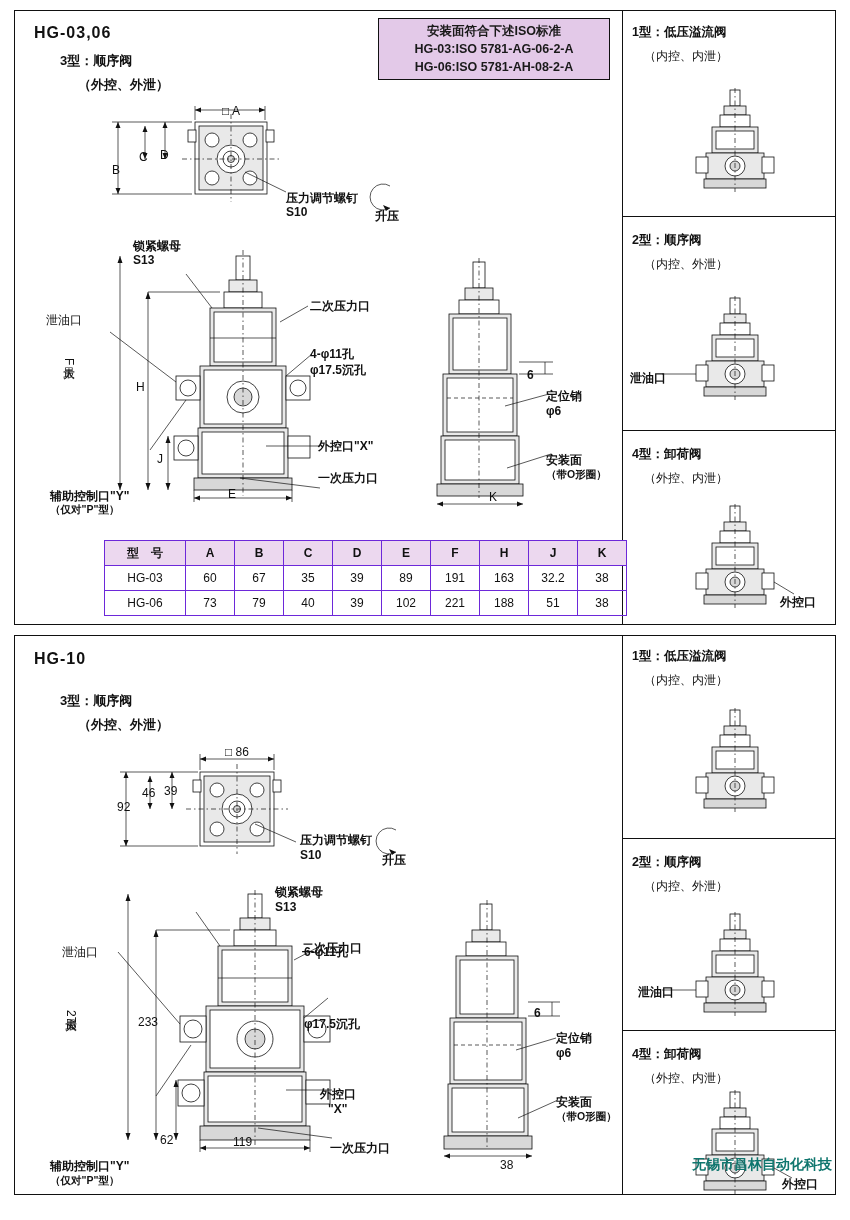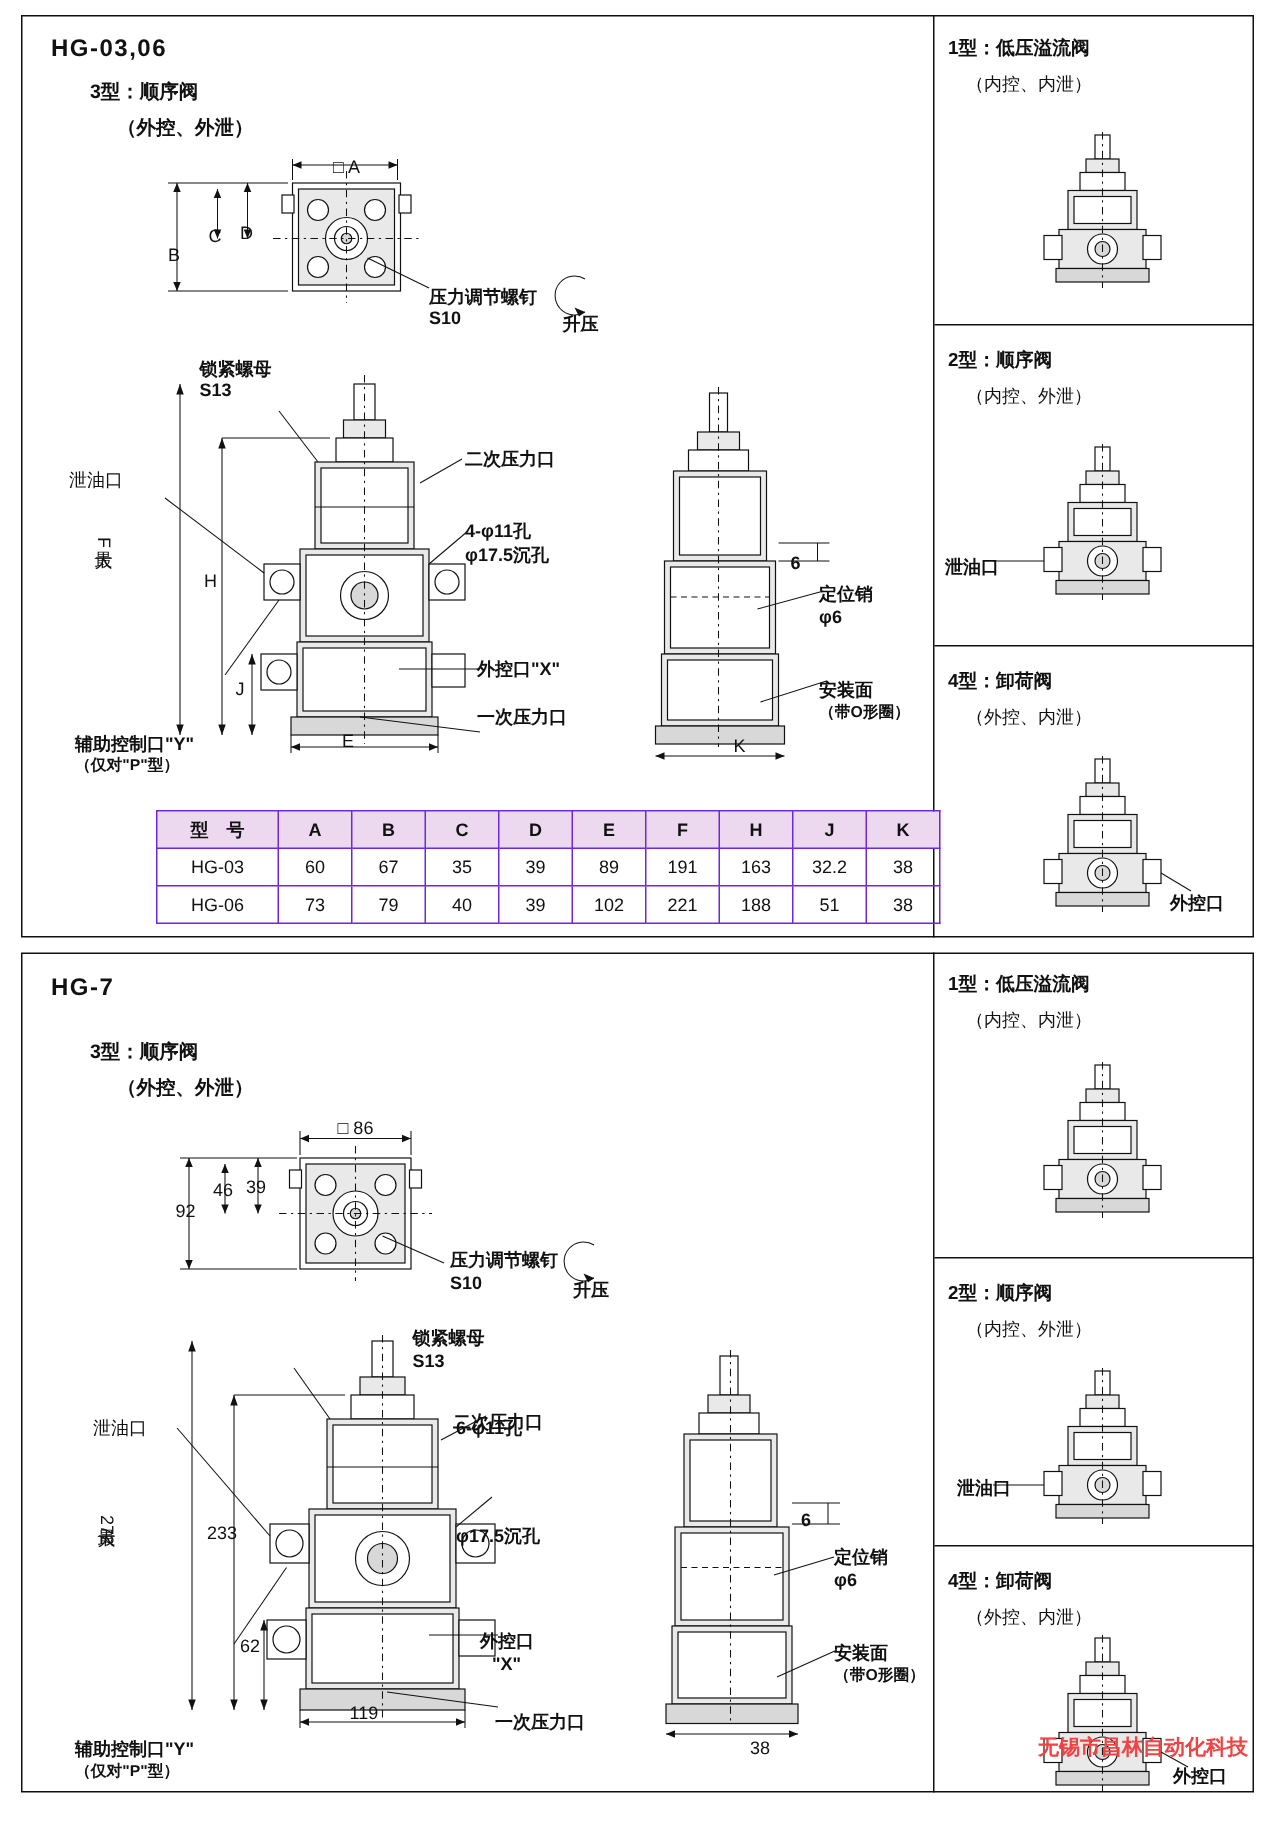--- a/index.html
+++ b/index.html
@@ -68,21 +68,21 @@
   #wm-cn{
     left:40px;top:1020px;font-size:84px;font-weight:bold;color:#aac2e4;opacity:.8;
     letter-spacing:4px;
   }
   #wm-swirl{
     left:30px;top:760px;width:330px;height:260px;
     background:radial-gradient(circle at 40% 40%, rgba(175,200,232,.55) 0 38%, rgba(175,200,232,0) 62%);
     border-radius:50%;
   }
   .footer{
-    position:absolute;right:18px;bottom:6px;font-size:14px;font-weight:bold;color:#ef4444;
+    position:absolute;right:18px;bottom:6px;font-size:14px;font-weight:bold;color:#0f766e;
   }
 
   
   svg{position:absolute;overflow:visible;}
   .ln-t{stroke:#111;stroke-width:.7;fill:none;}
   .ln-d{stroke:#111;stroke-width:.7;fill:none;stroke-dasharray:5 3 1.5 3;}
   .ln-h{stroke:#111;stroke-width:.7;fill:none;stroke-dasharray:4 3;}
   .fillg{fill:#e9e9e9;stroke:#111;stroke-width:.8;}
   .fillw{fill:#ffffff;stroke:#111;stroke-width:.8;}
   .fillgr{fill:#d8d8d8;stroke:#111;stroke-width:.8;}
@@ -99,20 +99,25 @@
   <div class="wm wm-text" id="wm-cn">昌林自动化</div>
 
   <div class="panel" id="panel-top"></div>
 
   <div class="vdiv" style="left:622px;top:10px;height:615px;"></div>
 
   <div class="model-title" style="left:34px;top:24px;">HG-03,06</div>
   <div class="lbl b" style="left:60px;top:52px;font-size:13px;">3型：顺序阀</div>
   <div class="lbl b" style="left:78px;top:76px;font-size:13px;">（外控、外泄）</div>
 
+  <div class="iso-box" style="left:378px;top:18px;width:232px;">
+    <div>安装面符合下述ISO标准</div>
+    <div>HG-03:ISO 5781-AG-06-2-A</div>
+    <div>HG-06:ISO 5781-AH-08-2-A</div>
+  </div>
 
   <svg style="left:100px;top:100px;" width="220" height="110">
 
     <line class="ln-t" x1="95" y1="20" x2="95" y2="6"></line>
     <line class="ln-t" x1="165" y1="20" x2="165" y2="6"></line>
     <line class="ln-t" x1="95" y1="10" x2="165" y2="10"></line>
     <polygon points="95,10 101,7.5 101,12.5" fill="#111"></polygon>
     <polygon points="165,10 159,7.5 159,12.5" fill="#111"></polygon>
 
     <rect class="fillw" x="95" y="22" width="72" height="72"></rect>
@@ -360,21 +365,21 @@
     <rect class="fillw" x="72" y="69" width="12" height="16"></rect>
     <rect class="fillgr" x="14" y="91" width="62" height="9"></rect>
     <line class="ln-d" x1="45" y1="0" x2="45" y2="104"></line>
     <line class="ln-t" x1="84" y1="78" x2="104" y2="90"></line>
   </svg>
   <div class="lbl b" style="left:780px;top:594px;">外控口</div>
 
   <div class="panel" id="panel-bottom"></div>
   <div class="vdiv" style="left:622px;top:635px;height:560px;"></div>
 
-  <div class="model-title" style="left:34px;top:650px;">HG-7</div>
+  <div class="model-title" style="left:34px;top:650px;">HG-10</div>
   <div class="lbl b" style="left:60px;top:692px;font-size:13px;">3型：顺序阀</div>
   <div class="lbl b" style="left:78px;top:716px;font-size:13px;">（外控、外泄）</div>
 
 
   <svg style="left:110px;top:750px;" width="220" height="110">
     <line class="ln-t" x1="90" y1="20" x2="90" y2="4"></line>
     <line class="ln-t" x1="164" y1="20" x2="164" y2="4"></line>
     <line class="ln-t" x1="90" y1="9" x2="164" y2="9"></line>
     <polygon points="90,9 96,6.5 96,11.5" fill="#111"></polygon>
     <polygon points="164,9 158,6.5 158,11.5" fill="#111"></polygon>
@@ -474,21 +479,21 @@
   <div class="lbl b" style="left:302px;top:940px;">二次压力口</div>
   <div class="lbl b" style="left:304px;top:944px;">6-φ11孔</div>
   <div class="lbl b" style="left:304px;top:1016px;">φ17.5沉孔</div>
   <div class="lbl b" style="left:320px;top:1086px;">外控口</div>
   <div class="lbl b" style="left:328px;top:1102px;">"X"</div>
   <div class="lbl b" style="left:330px;top:1140px;">一次压力口</div>
   <div class="lbl b" style="left:50px;top:1158px;">辅助控制口"Y"</div>
   <div class="lbl b sm" style="left:50px;top:1174px;">（仅对"P"型）</div>
   <div class="lbl" style="left:62px;top:1010px;writing-mode:vertical-rl;">最大272</div>
   <div class="lbl" style="left:138px;top:1015px;">233</div>
-  <div class="lbl" style="left:160px;top:1090px;">62</div>
+  <div class="lbl" style="left:160px;top:1133px;">62</div>
   <div class="lbl" style="left:233px;top:1135px;">119</div>
 
   <svg style="left:430px;top:900px;" width="180" height="250">
     <rect class="fillw" x="50" y="4" width="12" height="26"></rect>
     <rect class="fillg" x="42" y="30" width="28" height="12"></rect>
     <rect class="fillw" x="36" y="42" width="40" height="14"></rect>
     <rect class="fillg" x="26" y="56" width="62" height="62"></rect>
     <rect class="fillw" x="30" y="60" width="54" height="54"></rect>
     <rect class="fillg" x="20" y="118" width="76" height="66"></rect>
     <rect class="fillw" x="24" y="122" width="68" height="58"></rect>

